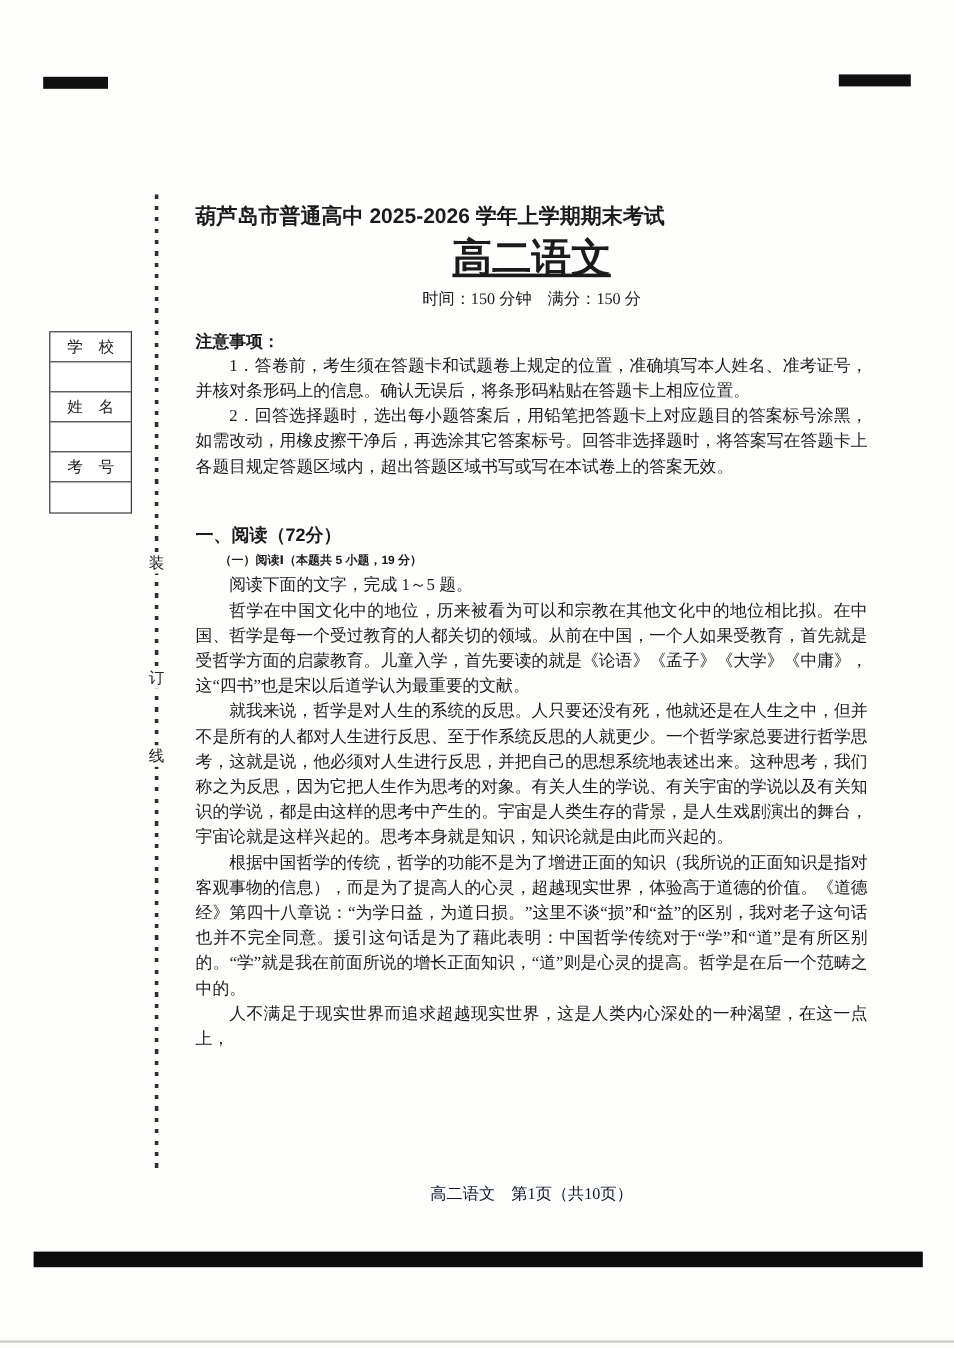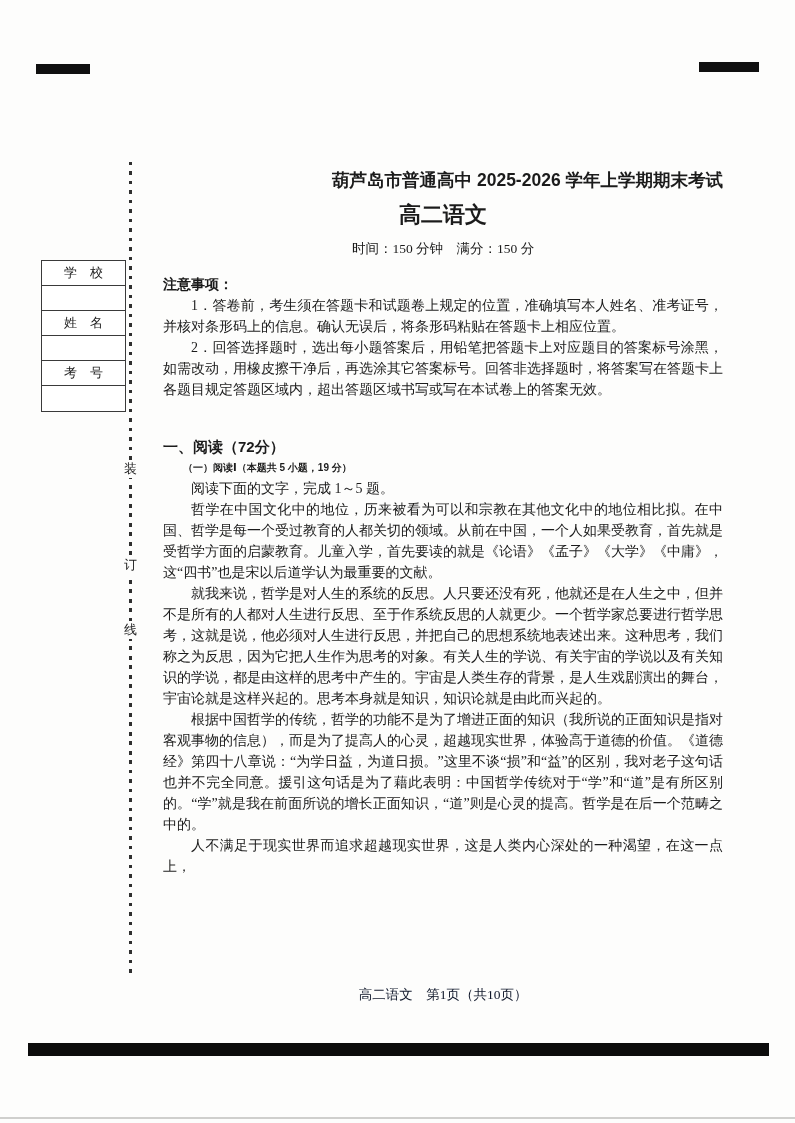--- a/index.html
+++ b/index.html
@@ -18,21 +18,21 @@
   }
   
   .scan-mark { position: absolute; background: #101010; }
   .scan-tl { left: 36px; top: 64px; width: 54px; height: 10px; }
   .scan-tr { left: 699px; top: 62px; width: 60px; height: 10px; }
   .scan-bottom { position: absolute; left: 28px; top: 1043px; width: 741px; height: 13px; background: #0c0c0c; }
   .scan-edge { position: absolute; left: 0; top: 1117px; width: 795px; height: 2px; background: #cfcfcd; }
 
   
   .side-form {
-    position: absolute; left: 41px; top: 260px; width: 85px;
+    position: absolute; left: 41px; top: 276px; width: 69px;
     border: 1.6px solid #3a3a3a; background: #fff;
   }
   .side-form .cell {
     height: 25px;
     border-bottom: 1px solid #3a3a3a;
     display: flex; align-items: center; justify-content: center;
     font-size: 13px;
   }
   .side-form .cell:last-child { border-bottom: none; }
 
@@ -48,22 +48,22 @@
   .bc-1 { top: 460px; }
   .bc-2 { top: 556px; }
   .bc-3 { top: 621px; }
 
   
   .content {
     position: absolute; left: 163px; top: 168px; width: 560px;
     font-size: 14px; line-height: 21px; text-align: justify;
   }
   .hei { font-family: "Liberation Sans", "DejaVu Sans", sans-serif; font-weight: 700; }
-  .title { text-align: right; font-size: 17.5px; line-height: 24px; }
-  .subtitle { text-align: center; font-size: 22px; line-height: 36px; margin-top: 5px; }
+  .title { text-align: left; font-size: 17.5px; line-height: 24px; }
+  .subtitle { text-align: center; font-size: 33px; line-height: 36px; margin-top: 5px; text-decoration: underline; }
   .meta { text-align: center; font-size: 13.5px; line-height: 19px; margin-top: 6px; }
   .notice-h { margin-top: 16px; font-size: 14px; line-height: 21px; }
   p { margin: 0; }
   .indent { text-indent: 2em; }
   .sec-h { margin-top: 36px; font-size: 15px; line-height: 21px; }
   .sub-h { font-size: 10px; line-height: 21px; text-indent: 2em; }
   .footer {
     position: absolute; left: 163px; top: 986px; width: 560px;
     text-align: center; font-size: 13.5px; color: #0f172a;
   }

